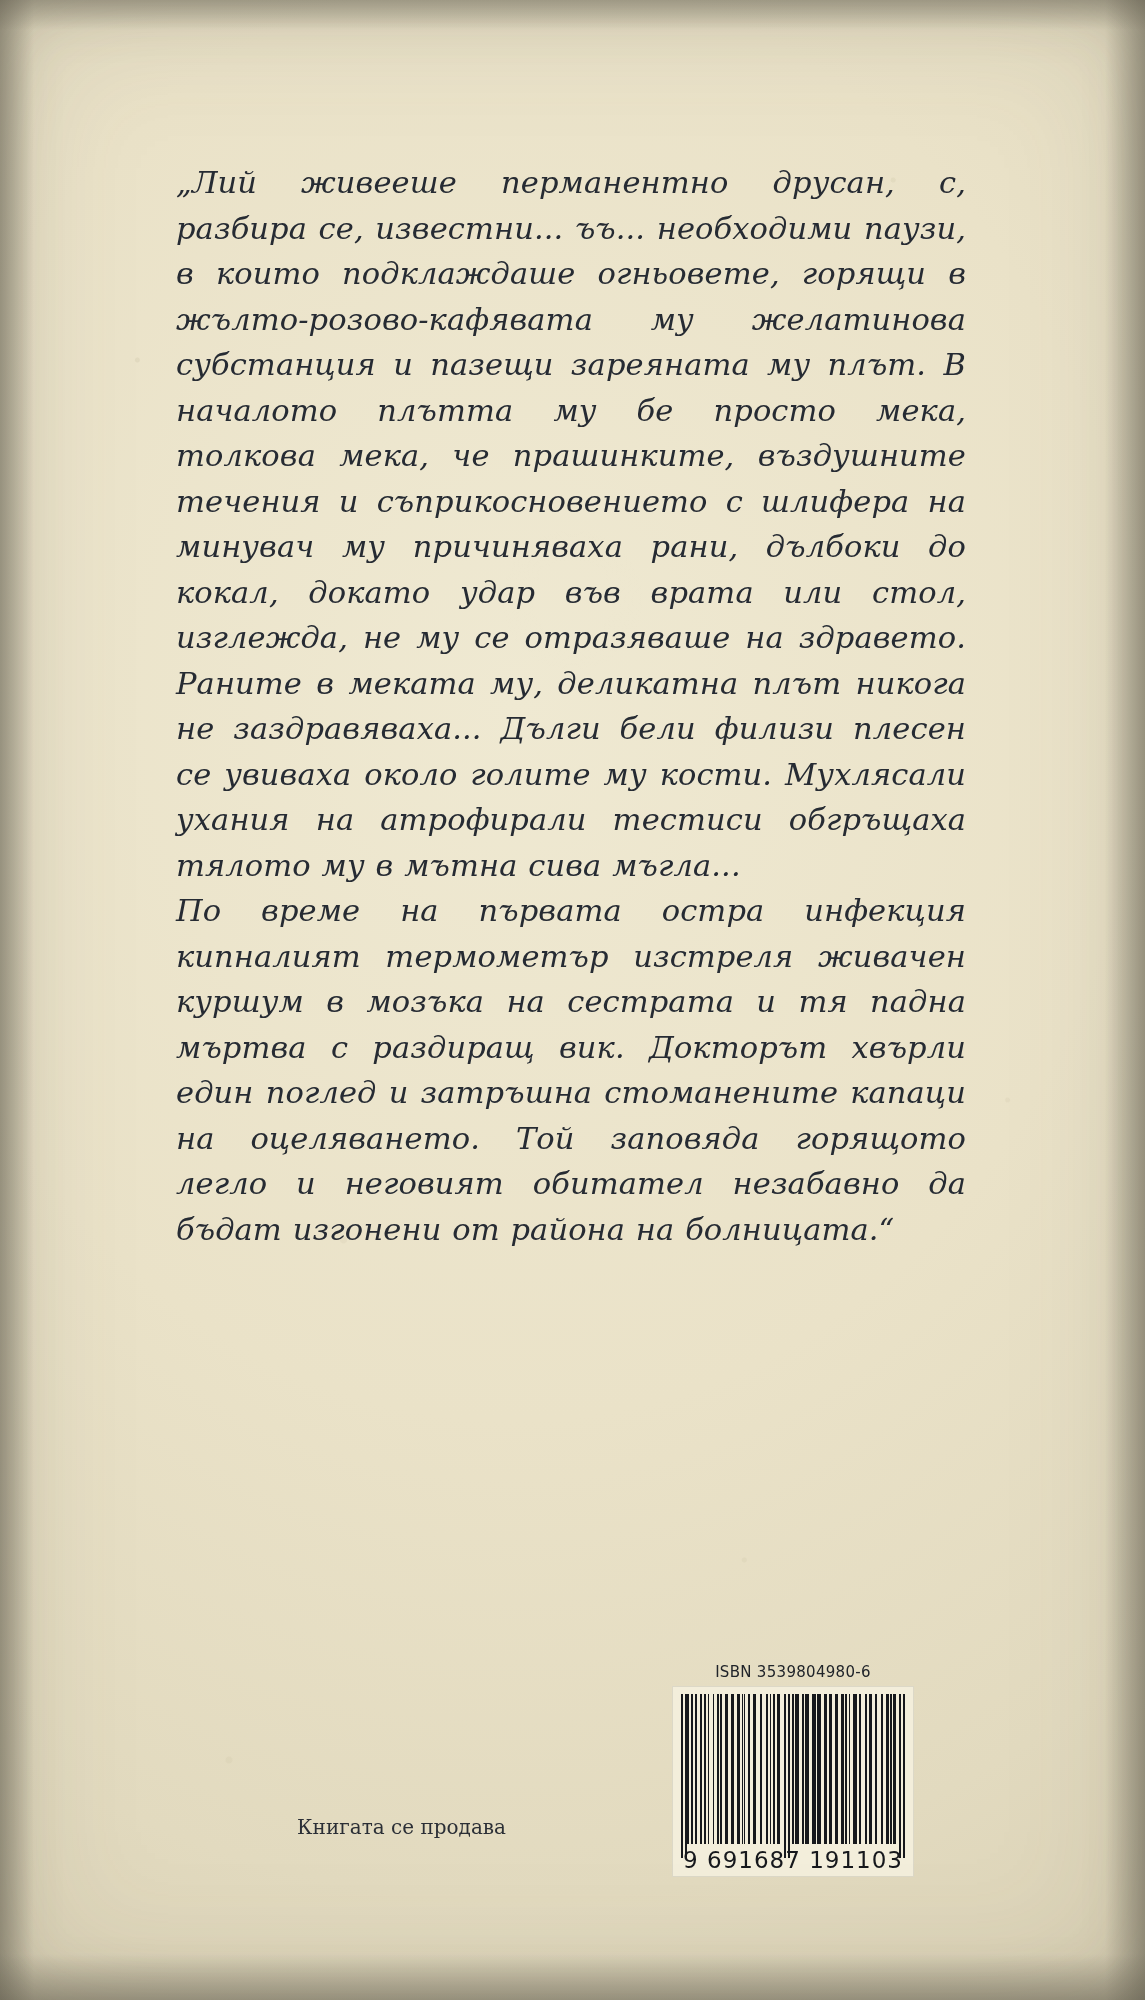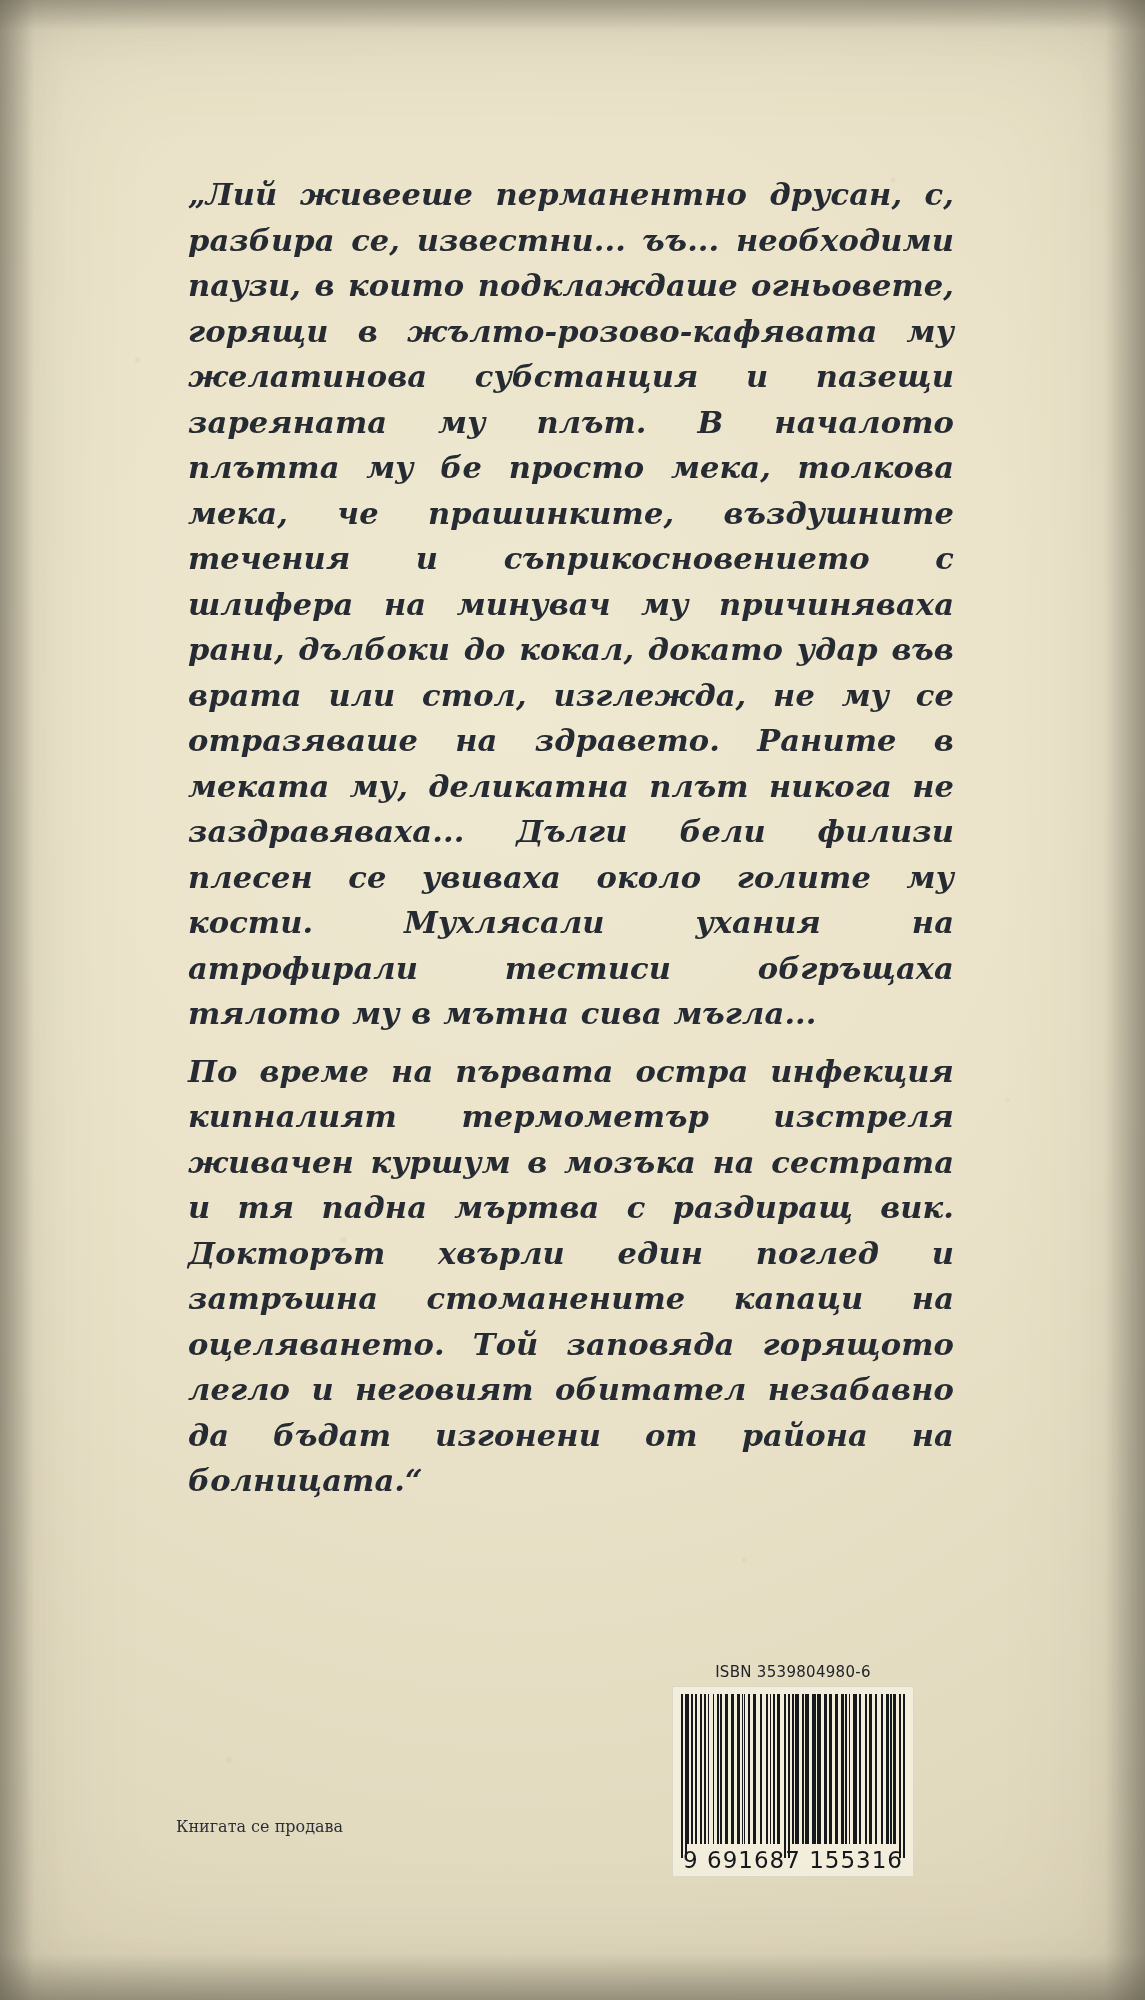--- a/index.html
+++ b/index.html
@@ -80,33 +80,34 @@
     font-family: "DejaVu Serif", "Liberation Serif", serif;
     font-style: italic;
     font-size: 30.5px;
     line-height: 45.5px;
     color: #262b33;
     text-align: justify;
     text-justify: inter-word;
     letter-spacing: .1px;
     word-spacing: 1px;
   }
-  .blurb p { margin: 12px; font-weight: bold; }
+  .blurb p { margin: 0; }
   .blurb p + p { margin-top: 0px; }
 
   
   .sale-note {
     position: absolute;
     left: 176px;
     top: 1812px;
     width: 330px;
     font-family: "DejaVu Serif", "Liberation Serif", serif;
-    font-size: 16px;
+    font-size: 20px;
     line-height: 30px;
     color: #2b2f36;
+    text-align: right;
   }
   .sale-note .em {
     font-style: italic;
   }
 
   
   .barcode-block {
     position: absolute;
     left: 672px;
     top: 1663px;
@@ -261,21 +262,21 @@
           <span class="sp" style="width: 1px;"></span>
           <span style="width: 3px;"></span>
           <span class="sp" style="width: 3px;"></span>
           <span class=" guard" style="width: 2px;"></span>
           <span class="sp guard" style="width: 2px;"></span>
           <span class=" guard" style="width: 2px;"></span>
         </div>
       <div class="barcode-digits">
         <span class="lead">9</span>
         <span>691687</span>
-        <span>155316</span>
+        <span>191103</span>
       </div>
     </div>
   </div>
 
   <div class="grain"></div>
   <div class="vignette"></div>
   <div class="edge-left"></div>
   <div class="edge-right"></div>
   <div class="edge-top"></div>
   <div class="edge-bottom"></div>

